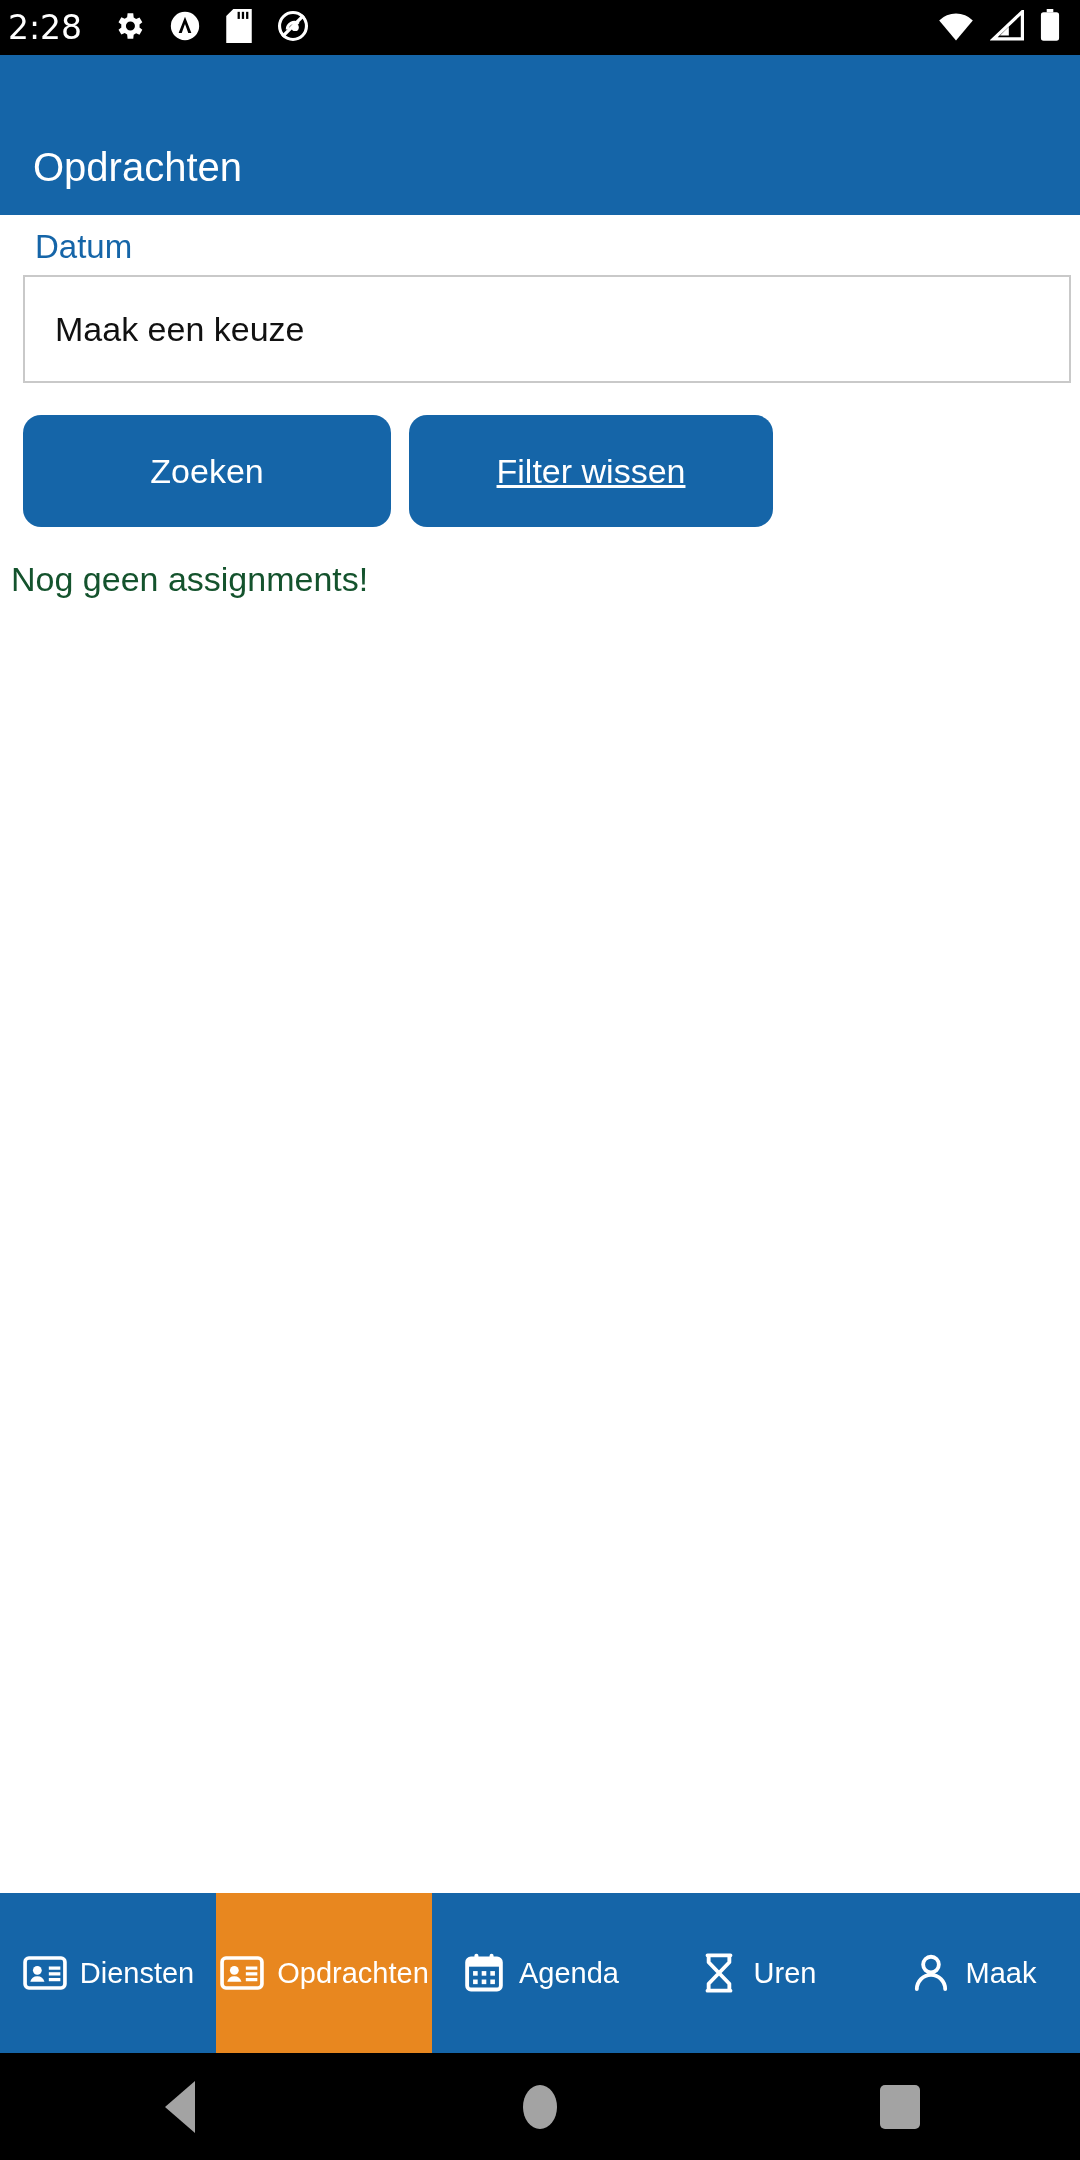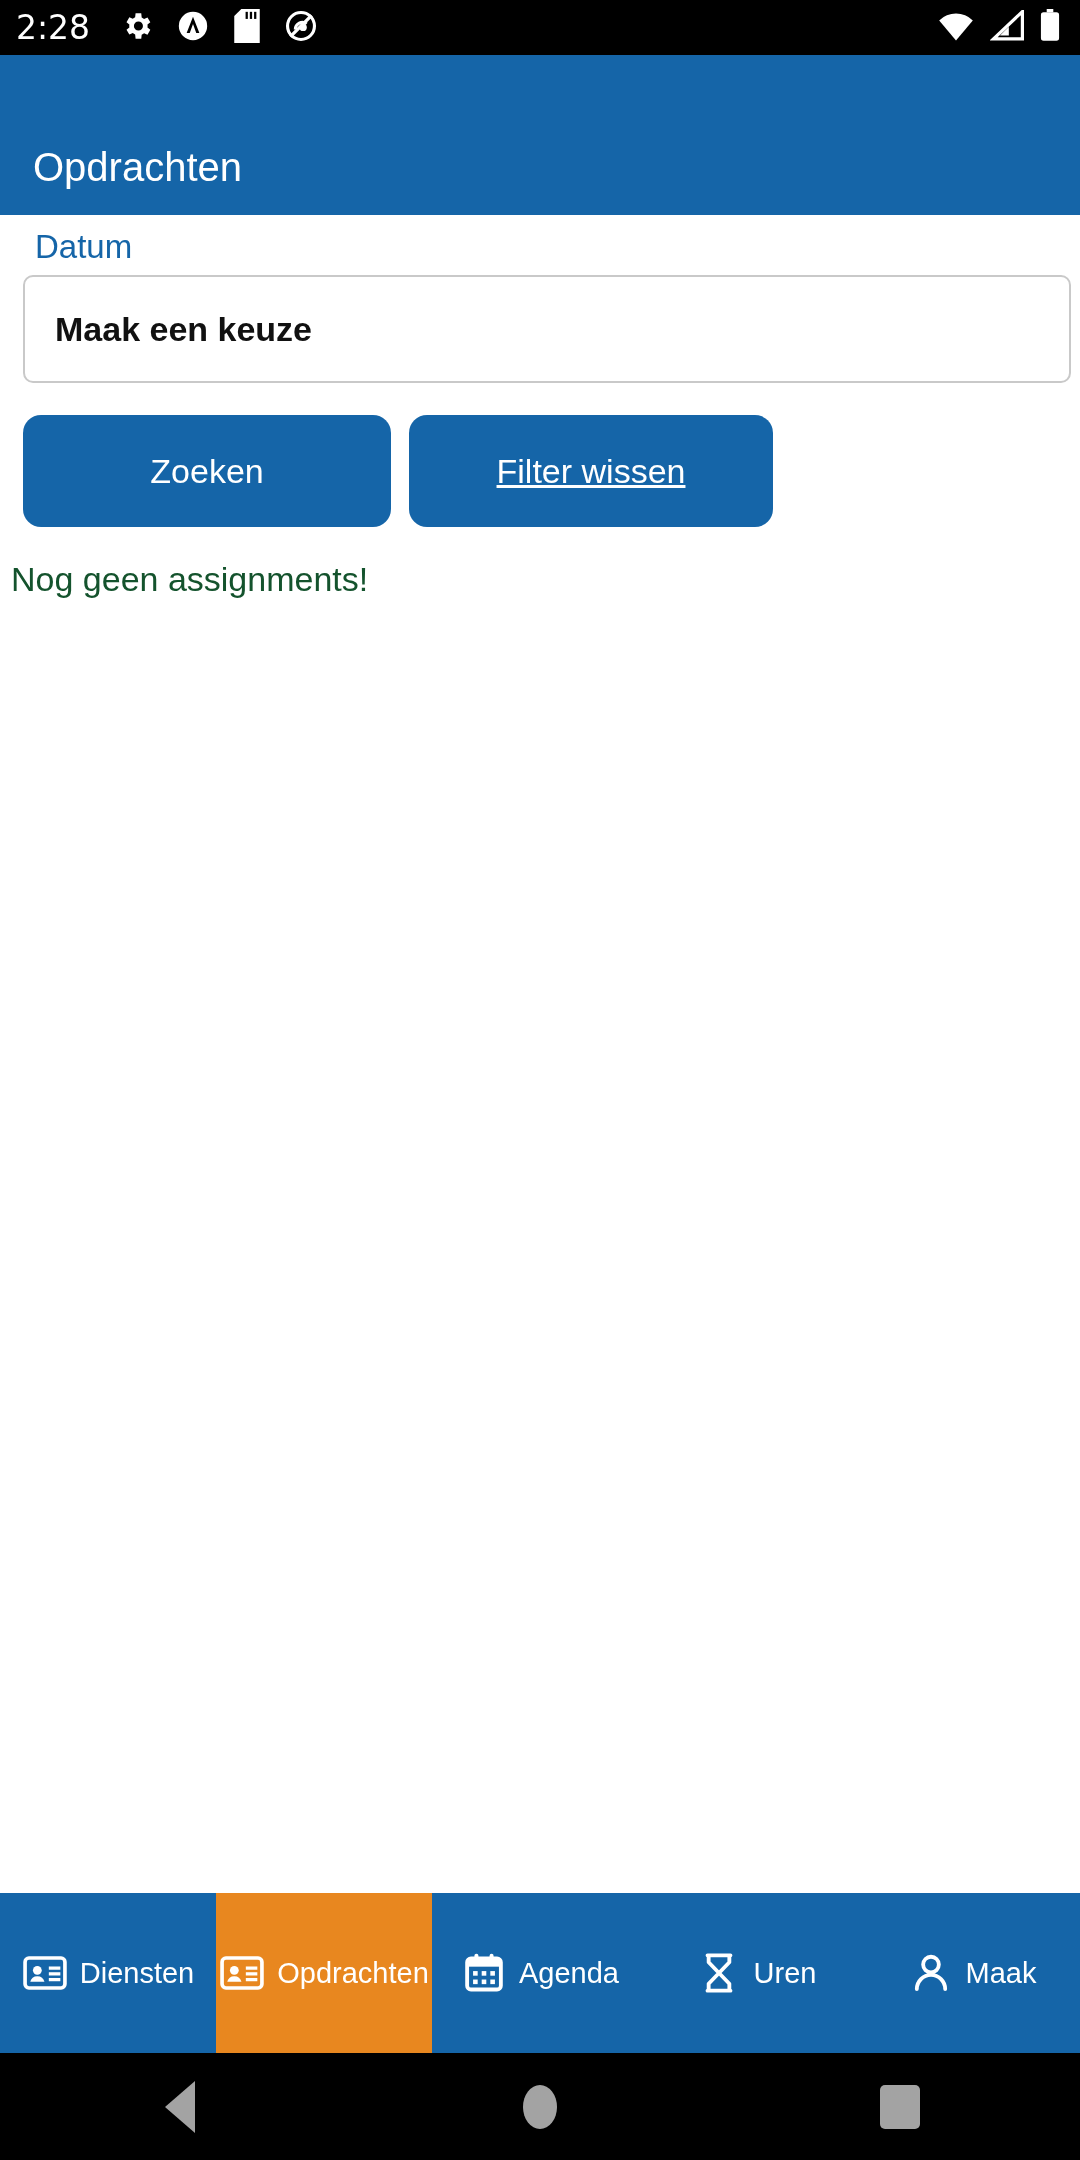--- a/index.html
+++ b/index.html
@@ -8,21 +8,21 @@
     background:#ffffff;
     font-family:"Liberation Sans", sans-serif;
     overflow:hidden;
   }
   #screen { position:relative; width:1080px; height:2160px; background:#ffffff; }
 
   
   .statusbar{
     position:absolute; left:0; top:0; width:1080px; height:55px;
     background:#000000; display:flex; align-items:center;
-    padding:0 20px 0 16px;
+    padding:0 20px 0 8px;
   }
   .sb-time{ color:#ffffff; font-size:33px; letter-spacing:0px; line-height:1;
             font-family:"DejaVu Sans", sans-serif; }
   .sb-left-icons{ display:flex; align-items:center; gap:22px; margin-left:30px; }
   .sb-spacer{ flex:1; }
   .sb-right-icons{ display:flex; align-items:center; gap:14px; }
   .sb-icon{ display:block; }
 
   
   .appbar{
@@ -39,22 +39,22 @@
   .content{
     position:absolute; left:7px; top:215px; width:1080px; height:1678px;
     background:#ffffff;
   }
   .field-label{
     position:absolute; left:28px; top:15px;
     color:#1565a8; font-size:33px; line-height:1;
   }
   .select-box{
     position:absolute; left:16px; top:60px; width:1048px; height:108px;
-    border:2px solid #c9c9c9; border-radius:10px; background:#ffffff;
-    display:flex; align-items:center; padding-left:30px;font-weight:bold;
+    border:2px solid #c9c9c9; border-radius:0; background:#ffffff;
+    display:flex; align-items:center; padding-left:30px;
   }
   .select-value{ color:#111111; font-size:34px; line-height:1; }
 
   .btn-row{ position:absolute; left:0; top:200px; width:1080px; height:120px; }
   .btn{
     position:absolute; top:0; height:112px;
     background:#1565a8; color:#ffffff; border:none; border-radius:18px;
     font-size:34px; font-family:"Liberation Sans", sans-serif;
     display:flex; align-items:center; justify-content:center;
     cursor:pointer;

